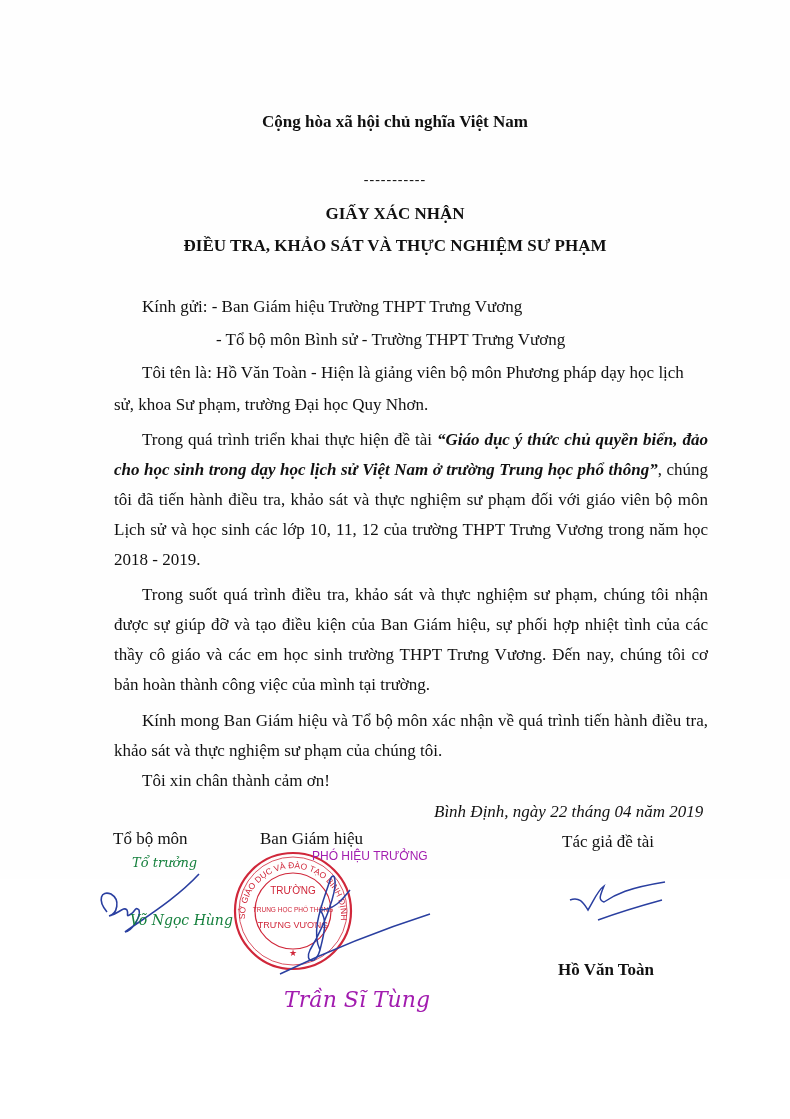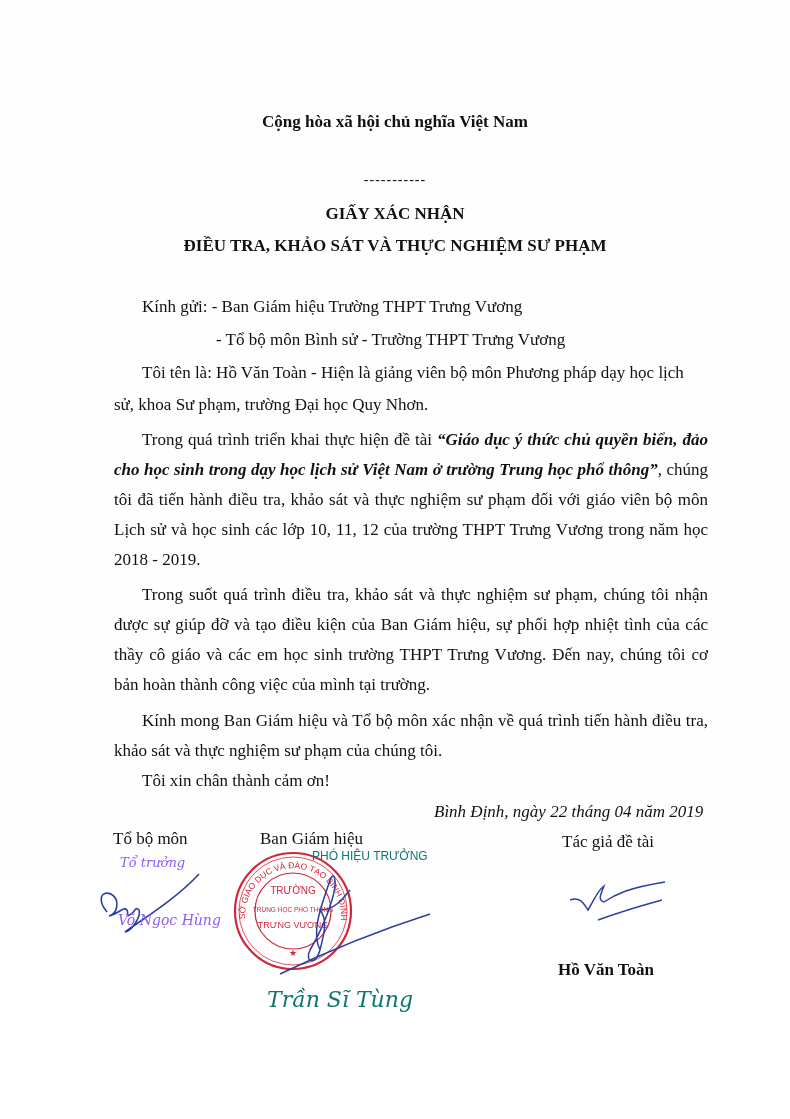--- a/index.html
+++ b/index.html
@@ -8,22 +8,22 @@
   .page { position: absolute; left: 0; top: 0; width: 790px; height: 879px; background: #fefefe; }
   .center { position: absolute; left: 0; width: 790px; text-align: center; }
   .hdr { font-weight: bold; font-size: 17px; }
   .dash { font-size: 14px; letter-spacing: 1px; }
   .title { font-weight: bold; font-size: 17px; }
   .line { position: absolute; font-size: 17px; white-space: nowrap; }
   .just { position: absolute; left: 114px; width: 594px; font-size: 17px; line-height: 30px; text-align: justify; }
   .bi { font-weight: bold; font-style: italic; }
   .sigcol { position: absolute; font-size: 17px; white-space: nowrap; }
   .handwrite { position: absolute; font-family: "DejaVu Serif", serif; font-style: italic; white-space: nowrap; }
-  .blue { color: #8b5cf6; }
-  .red { color: #0f766e; }
+  .blue { color: #15803d; margin-left: 12px; }
+  .red { color: #a21caf; }
   svg { position: absolute; overflow: visible; }
   .bold { font-weight: bold; }
 </style>
 </head>
 <body>
 
 <div class="page">
 
   <div class="center hdr" style="top:112px;">Cộng hòa xã hội chủ nghĩa Việt Nam</div>
   <div class="center dash" style="top:172px;">-----------</div>
@@ -73,21 +73,21 @@
     <path id="ring" d="M18 80 A48 48 0 1 1 112 80" fill="none"></path>
     <text font-size="8.5" fill="#d0273a" font-family="Liberation Sans, sans-serif"><textPath href="#ring" startOffset="4%">SỞ GIÁO DỤC VÀ ĐÀO TẠO BÌNH ĐỊNH</textPath></text>
   </svg>
   <div class="sigcol red" style="left:312px; top:849px; font-family:'Liberation Sans', sans-serif; font-size:12px;">PHÓ HIỆU TRƯỞNG</div>
 
   <svg style="left:280px; top:870px;" width="160" height="110" viewBox="0 0 160 110">
     <path d="M40 80 C30 60, 44 30, 50 10 C54 0, 58 10, 52 30 C46 50, 36 70, 30 80 C24 92, 36 96, 40 80 C44 64, 48 50, 40 40 C54 40, 62 30, 70 20" fill="none" stroke="#2a3fa0" stroke-width="1.5"></path>
     <path d="M0 104 C50 80, 100 60, 150 44" fill="none" stroke="#2a3fa0" stroke-width="1.4"></path>
   </svg>
 
-  <div class="handwrite red" style="left:267px; top:987px; font-size:22px;">Trần Sĩ Tùng</div>
+  <div class="handwrite red" style="left:284px; top:987px; font-size:22px;">Trần Sĩ Tùng</div>
 
   <svg style="left:570px; top:880px;" width="100" height="45" viewBox="0 0 100 45">
     <path d="M0 20 C10 16, 14 24, 18 30 C24 20, 28 10, 34 6 C30 16, 28 20, 34 22 C46 14, 58 8, 95 2" fill="none" stroke="#2a3fa0" stroke-width="1.5"></path>
     <path d="M28 40 C50 32, 70 26, 92 20" fill="none" stroke="#2a3fa0" stroke-width="1.4"></path>
   </svg>
   <div class="sigcol bold" style="left:558px; top:960px;">Hồ Văn Toàn</div>
 
 </div>
 
 </body></html>

